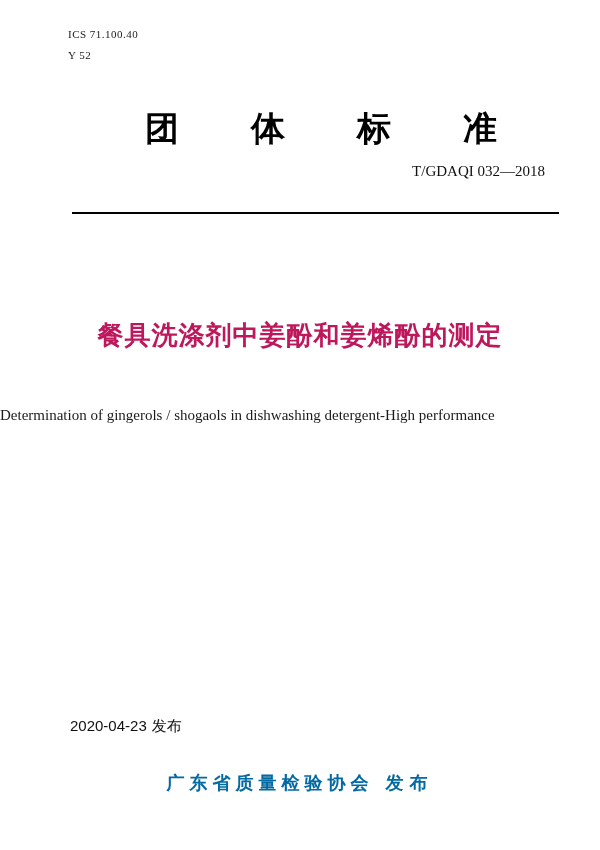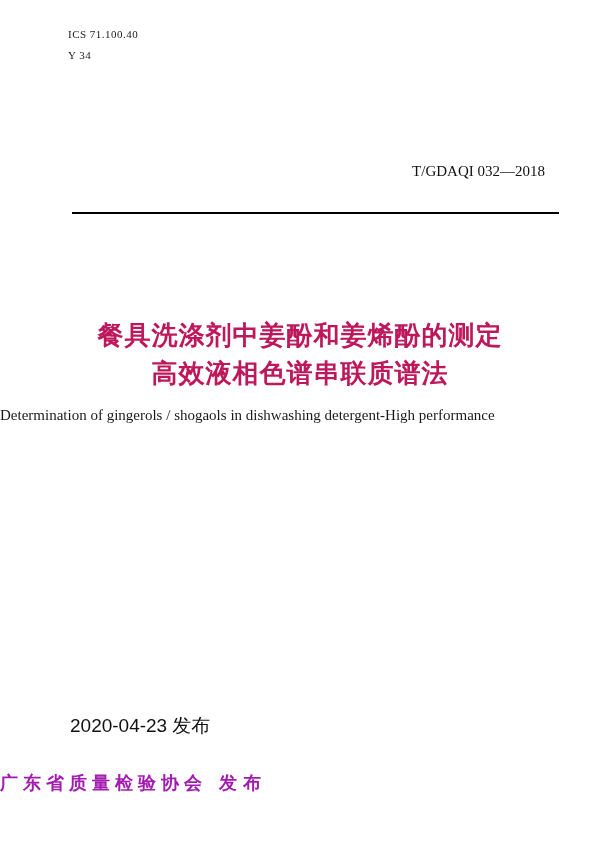--- a/index.html
+++ b/index.html
@@ -95,67 +95,68 @@
 
   
   .dates-row {
     position: absolute;
     top: 716px;
     left: 70px;
     right: 53px;
     display: flex;
     justify-content: space-between;
     font-family: "Liberation Sans", sans-serif;
-    font-size: 19px;
+    font-size: 15px;
     line-height: 20px;
     color: #111111;
   }
   .date-label {
     margin-left: 5px;
   }
 
   
   .publisher-row {
     position: absolute;
     top: 771px;
     left: 0;
     right: 0;
+    text-align: center;
     font-family: "Liberation Sans", sans-serif;
     font-weight: bold;
     font-size: 18px;
     line-height: 24px;
-    color: #a21caf;
+    color: #0369a1;
     white-space: nowrap;
   }
   .publisher-name {
     letter-spacing: 5px;
   }
   .publish-label {
     letter-spacing: 6px;
     margin-left: 12px;
   }
 </style>
 </head>
 <body>
 
 <div class="page">
 
   <div class="ics-block">
     <div>ICS 71.100.40</div>
-    <div>Y 34</div>
+    <div>Y 52</div>
   </div>
 
+  <div class="doc-type">团体标准</div>
 
   <div class="std-no">T/GDAQI 032—2018</div>
 
   <div class="rule"></div>
 
   <div class="title-cn">
     <div>餐具洗涤剂中姜酚和姜烯酚的测定</div>
-    <div>高效液相色谱串联质谱法</div>
   </div>
 
   <div class="title-en">
     <div>Determination of gingerols / shogaols in dishwashing detergent-High performance</div>
   </div>
 
   <div class="dates-row">
     <div>
       <span>2020-04-23</span><span class="date-label">发布</span>
     </div>

